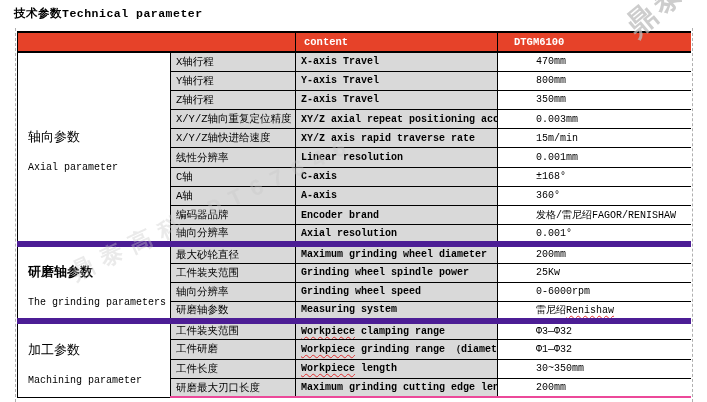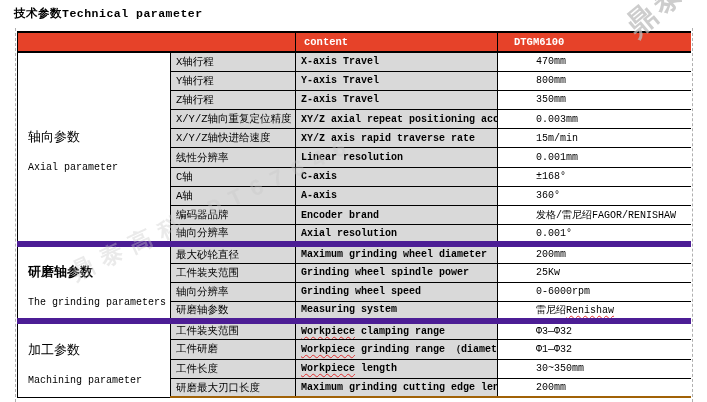--- a/index.html
+++ b/index.html
@@ -46,21 +46,21 @@
     padding:0 5px; vertical-align:middle; white-space:nowrap; overflow:hidden;
   }
   td.cat { background:#fff; vertical-align:middle; padding-left:10px; }
   td.cat .cat-cn { font-size:13px;margin-top:7px; }
   td.cat .cat-cn.b { font-weight:bold; }
   td.cat .cat-en { font-size:10px; margin-top:16px; }
   td.cn  { background:var(--cellgray); font-size:10.5px; }
   td.en  { background:var(--cellgray);font-weight:bold; }
   td.val { background:#fff; border-right:0; padding-left:38px; }
   tr.section-start td { border-top:6px solid #4c1d95; }
-  tbody tr:last-child td { border-bottom:2px solid #a16207; }
+  tbody tr:last-child td { border-bottom:2px solid #ec4899; }
 
   .wavy {
     text-decoration:underline; text-decoration-style:wavy;
     text-decoration-color:#e02b2b; text-decoration-thickness:1px;
     text-underline-offset:2px; text-decoration-skip-ink:none;
   }
 
   .wm { position:absolute; pointer-events:none; z-index:6; font-weight:bold; }
   .wm.corner {
     left:622px; top:-12px; font-size:30px; color:#bdbdbd; opacity:.75;

